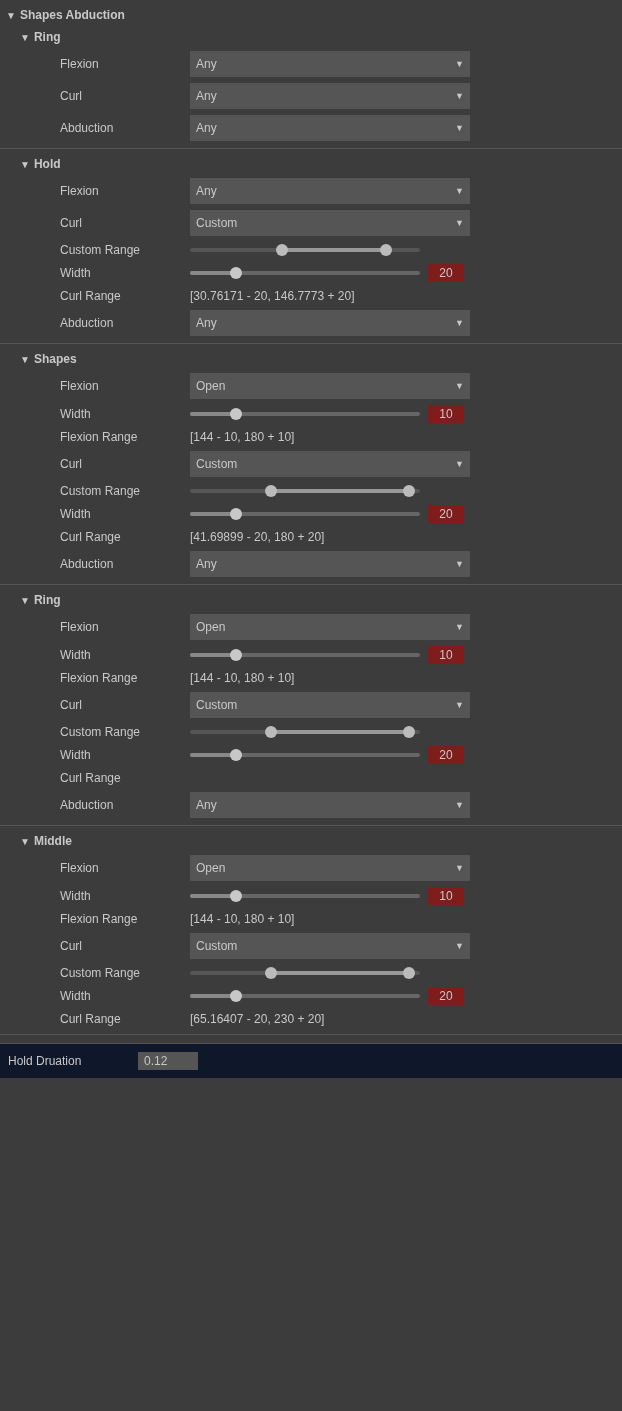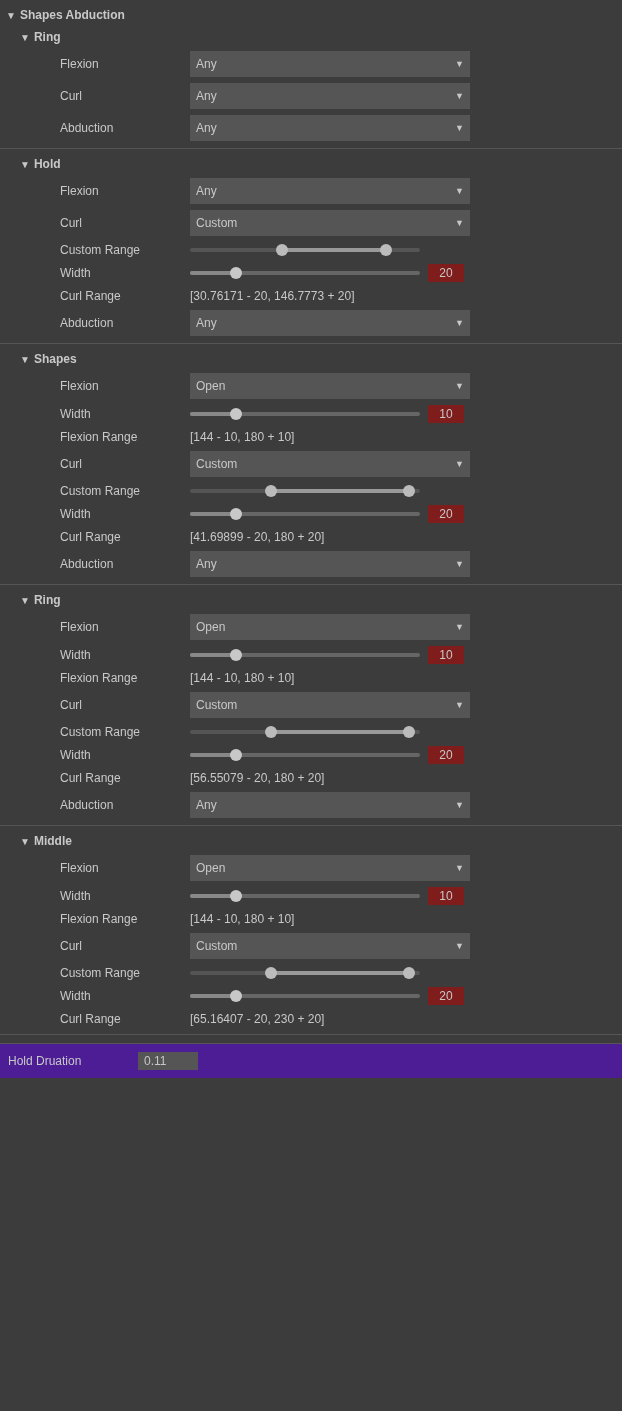--- a/index.html
+++ b/index.html
@@ -152,21 +152,21 @@
     .divider {
       height: 1px;
       background: #555;
       margin: 4px 0;
     }
 
     .hold-row {
       display: flex;
       align-items: center;
       padding: 8px 8px;
-      background: #4c1d95;
+      background: #0f172a;
       border-top: 1px solid #555;
       margin-top: 8px;
     }
 
     .hold-label {
       width: 130px;
       color: #c8c8c8;
       font-size: 12px;
     }
 
@@ -503,23 +503,20 @@
             <div class="slider-fill" style="width: 20%;"></div>
             <div class="slider-thumb" style="left: 20%;"></div>
           </div>
         </div>
         <div class="slider-value">20</div>
       </div>
     </div>
 
     <div class="row">
       <div class="row-label">Curl Range</div>
-      <div class="row-value">
-        <span class="range-text">[56.55079 - 20, 180 + 20]</span>
-      </div>
     </div>
 
     <div class="row">
       <div class="row-label">Abduction</div>
       <div class="row-value">
         <div class="dropdown-wrapper">
           <select class="dropdown">
             <option>Any</option><option>Open</option><option>Closed</option><option>Custom</option>
           </select>
         </div>
@@ -608,16 +605,16 @@
       <div class="row-value">
         <span class="range-text">[65.16407 - 20, 230 + 20]</span>
       </div>
     </div>
   </div>
 
   <div class="divider"></div>
 
   <div class="hold-row">
     <div class="hold-label">Hold Druation</div>
-    <div class="hold-value">0.11</div>
+    <div class="hold-value">0.12</div>
   </div>
 
 </div>
 
 </body></html>

